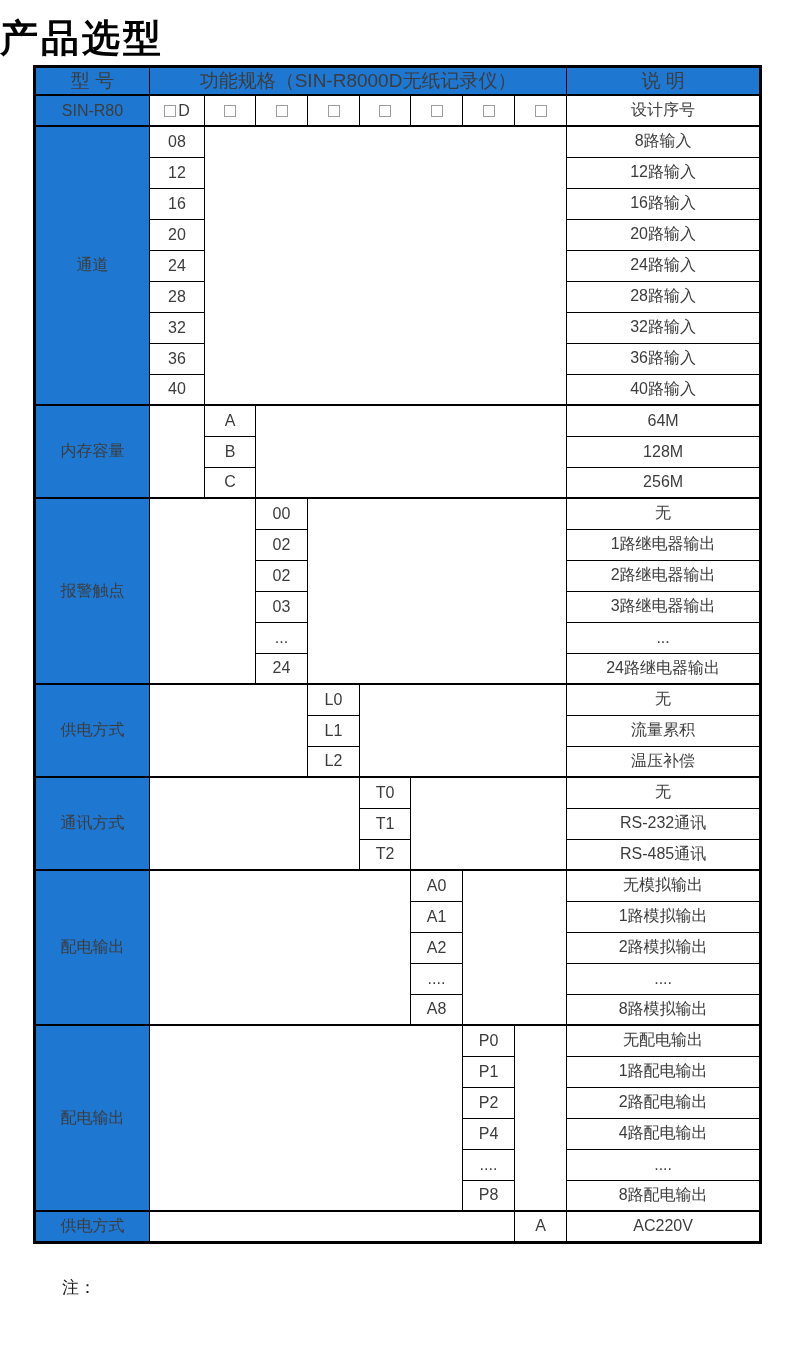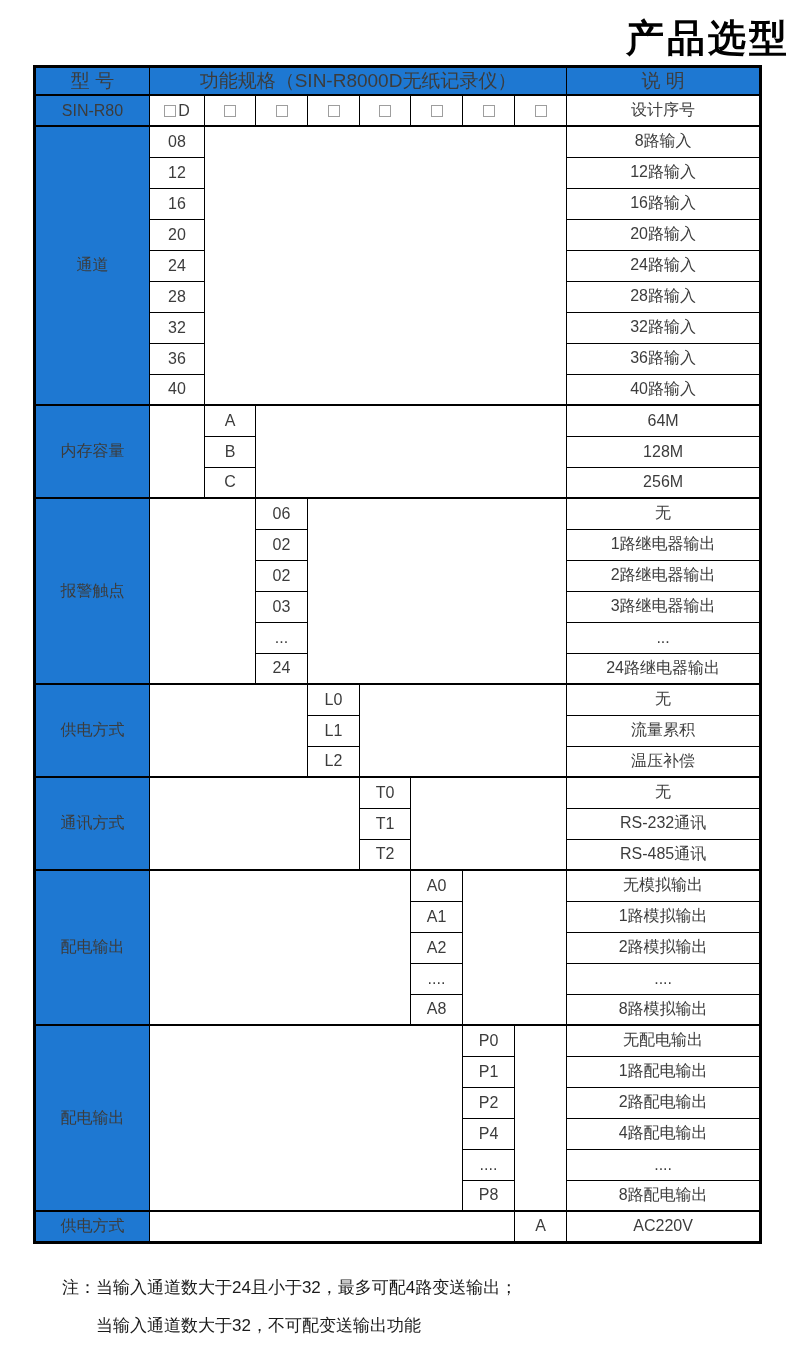--- a/index.html
+++ b/index.html
@@ -10,21 +10,21 @@
   }
   *{box-sizing:border-box;}
   html,body{margin:0;padding:0;}
   body{
     width:790px;height:1371px;background:#ffffff;
     font-family:"Liberation Sans","DejaVu Sans",sans-serif;
     color:var(--text);
   }
   .page-title{
     margin:0;padding-top:13px;height:62px;
-    text-align:right;font-size:38px;font-weight:bold;
+    text-align:left;font-size:38px;font-weight:bold;
     letter-spacing:3px;color:#000;
   }
   table.sel{
     margin:3px 0 0 33px;
     width:726px;
     border-collapse:collapse;
     table-layout:fixed;
     border:3px solid var(--border);
   }
   table.sel th, table.sel td{
@@ -150,21 +150,21 @@
         <td>128M</td>
       </tr>
   <tr>
         <td>C</td>
         <td>256M</td>
       </tr>
 
   <tr class="sec">
     <td class="blue" rowspan="6">报警触点</td>
     <td rowspan="6" colspan="2"></td>
-    <td>06</td>
+    <td>00</td>
     <td rowspan="6" colspan="5"></td>
     <td>无</td>
   </tr>
   <tr>
         <td>02</td>
         <td>1路继电器输出</td>
       </tr>
   <tr>
         <td>02</td>
         <td>2路继电器输出</td>
@@ -270,17 +270,13 @@
     <td class="blue">供电方式</td>
     <td colspan="7"></td>
     <td>A</td>
     <td>AC220V</td>
   </tr>
 </tbody>
   </table>
 
 <div class="notes">
   <span class="prefix">注：</span>
-  <div>
-    <div>当输入通道数大于24且小于32，最多可配4路变送输出；</div>
-    <div>当输入通道数大于32，不可配变送输出功能</div>
-  </div>
 </div>
 
 </body></html>

